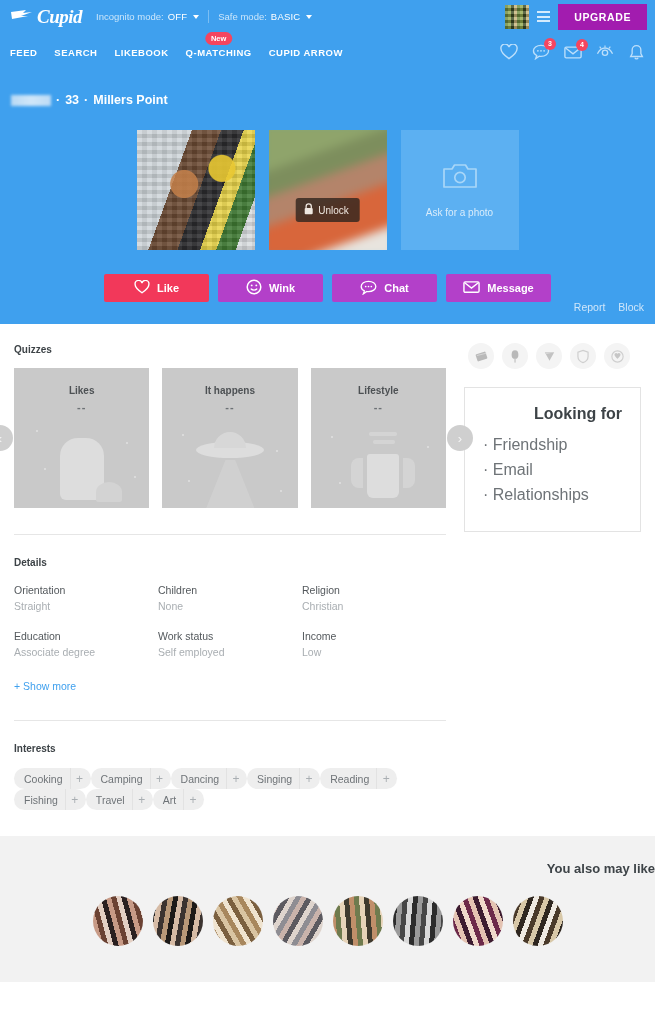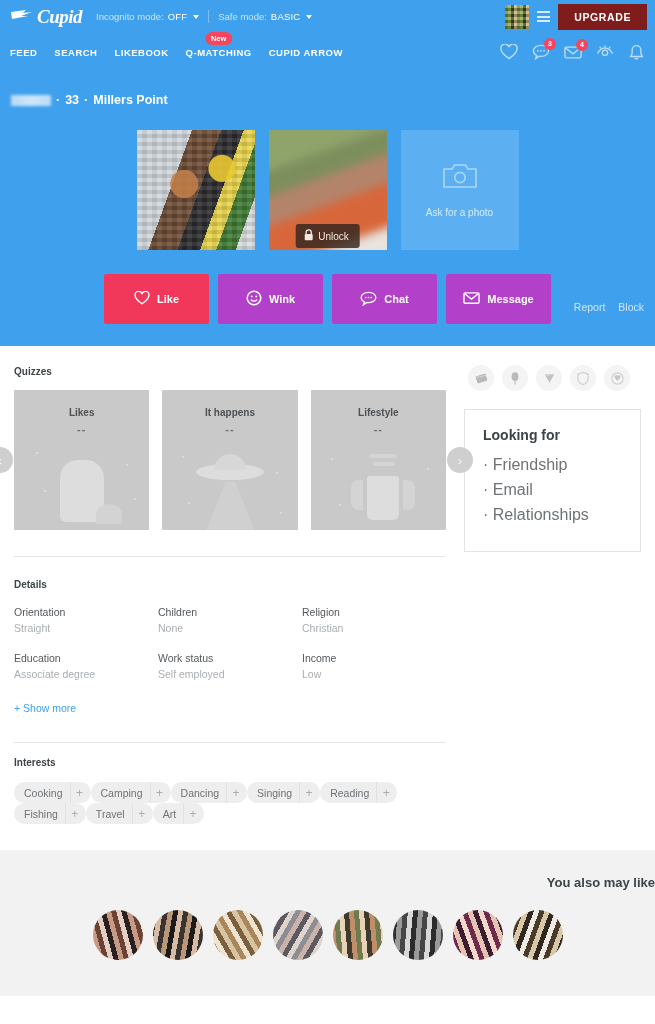--- a/index.html
+++ b/index.html
@@ -55,21 +55,21 @@
   .avatar-top {
     width: 24px; height: 24px;
     background:
       repeating-linear-gradient(90deg,#6f8b3e 0 3px,#93a94f 3px 6px,#3c4a22 6px 9px,#c7b47a 9px 12px),
       repeating-linear-gradient(0deg,rgba(0,0,0,.25) 0 3px,rgba(255,255,255,.18) 3px 6px);
     background-blend-mode: overlay;
   }
   .hamburger { display: flex; flex-direction: column; gap: 2.5px; cursor: pointer; }
   .hamburger span { display: block; width: 13px; height: 2px; background: #d4ebfd; }
   .upgrade-btn {
-    background: #7f1d1d;
+    background: #a21caf;
     color: #fff;
     font-size: 10.5px;
     font-weight: bold;
     letter-spacing: .6px;
     padding: 7px 16px;
     border: none;
     cursor: pointer;
   }
 
   
@@ -168,21 +168,21 @@
       repeating-linear-gradient(90deg, rgba(255,255,255,.06) 0 5px, rgba(0,0,0,.06) 5px 10px);
   }
   .photo-2 {
     background:
       linear-gradient(160deg,#8fa46b 0 28%, #7d8e5d 28% 42%, #b4846a 42% 58%, #d8663b 58% 82%, #e8e4de 82% 100%);
     filter: blur(5px);
   }
   .photo-2-wrap { overflow: hidden; }
   .unlock-pill {
     position: absolute;
-    bottom: 2px; left: 50%;
+    bottom: 28px; left: 50%;
     transform: translateX(-50%);
     background: rgba(50,38,30,.82);
     color: #efe7e0;
     font-size: 10px;
     padding: 5px 11px 5px 8px;
     border-radius: 3px;
     display: flex; align-items: center; gap: 5px;
     z-index: 3;
     cursor: pointer;
     white-space: nowrap;
@@ -201,21 +201,21 @@
     justify-content: center;
     gap: 9px;
     margin-top: 24px;
     position: relative;
   }
   .act-btn {
     border: none;
     color: #fff;
     font-size: 11px;
     font-weight: bold;
-    padding: 16px 0;
+    padding: 5px 0;
     width: 105px;
     display: flex; align-items: center; justify-content: center;
     gap: 7px;
     cursor: pointer;
     border-radius: 2px;
   }
   .act-like { background: #f2385a; }
   .act-purple { background: #b340c9; }
   .report-block {
     position: absolute;
@@ -338,24 +338,25 @@
     background: #f4f4f4;
     display: flex; align-items: center; justify-content: center;
     cursor: pointer;
   }
   .looking-box {
     border: 1px solid #e3e3e3;
     padding: 17px 18px 20px 18px;
     background: #fff;
   }
   .looking-title {
-    font-size: 14px;
+    font-size: 16px;
     font-weight: bold;
     color: #3d4347;
     margin-bottom: 13px;
+    text-align: right;
   }
   .looking-item {
     font-size: 16px;
     color: #6e7377;
     margin-bottom: 7px;
   }
 
   
   .footer {
     background: #f2f2f2;
@@ -656,21 +657,21 @@
           <div>
             <div class="d-label">Income</div>
             <div class="d-value">Low</div>
           </div>
         </div>
         <div class="show-more">+ Show more</div>
       </div>
 
       <div class="hr"></div>
 
-      <div style="margin-top:14px;">
+      <div style="margin-top:22px;">
         <div class="sec-title">Interests</div>
         <div class="tags">
           <div class="tag">
             <span>Cooking</span>
             <span class="tag-plus">+</span>
           </div>
           <div class="tag">
             <span>Camping</span>
             <span class="tag-plus">+</span>
           </div>

